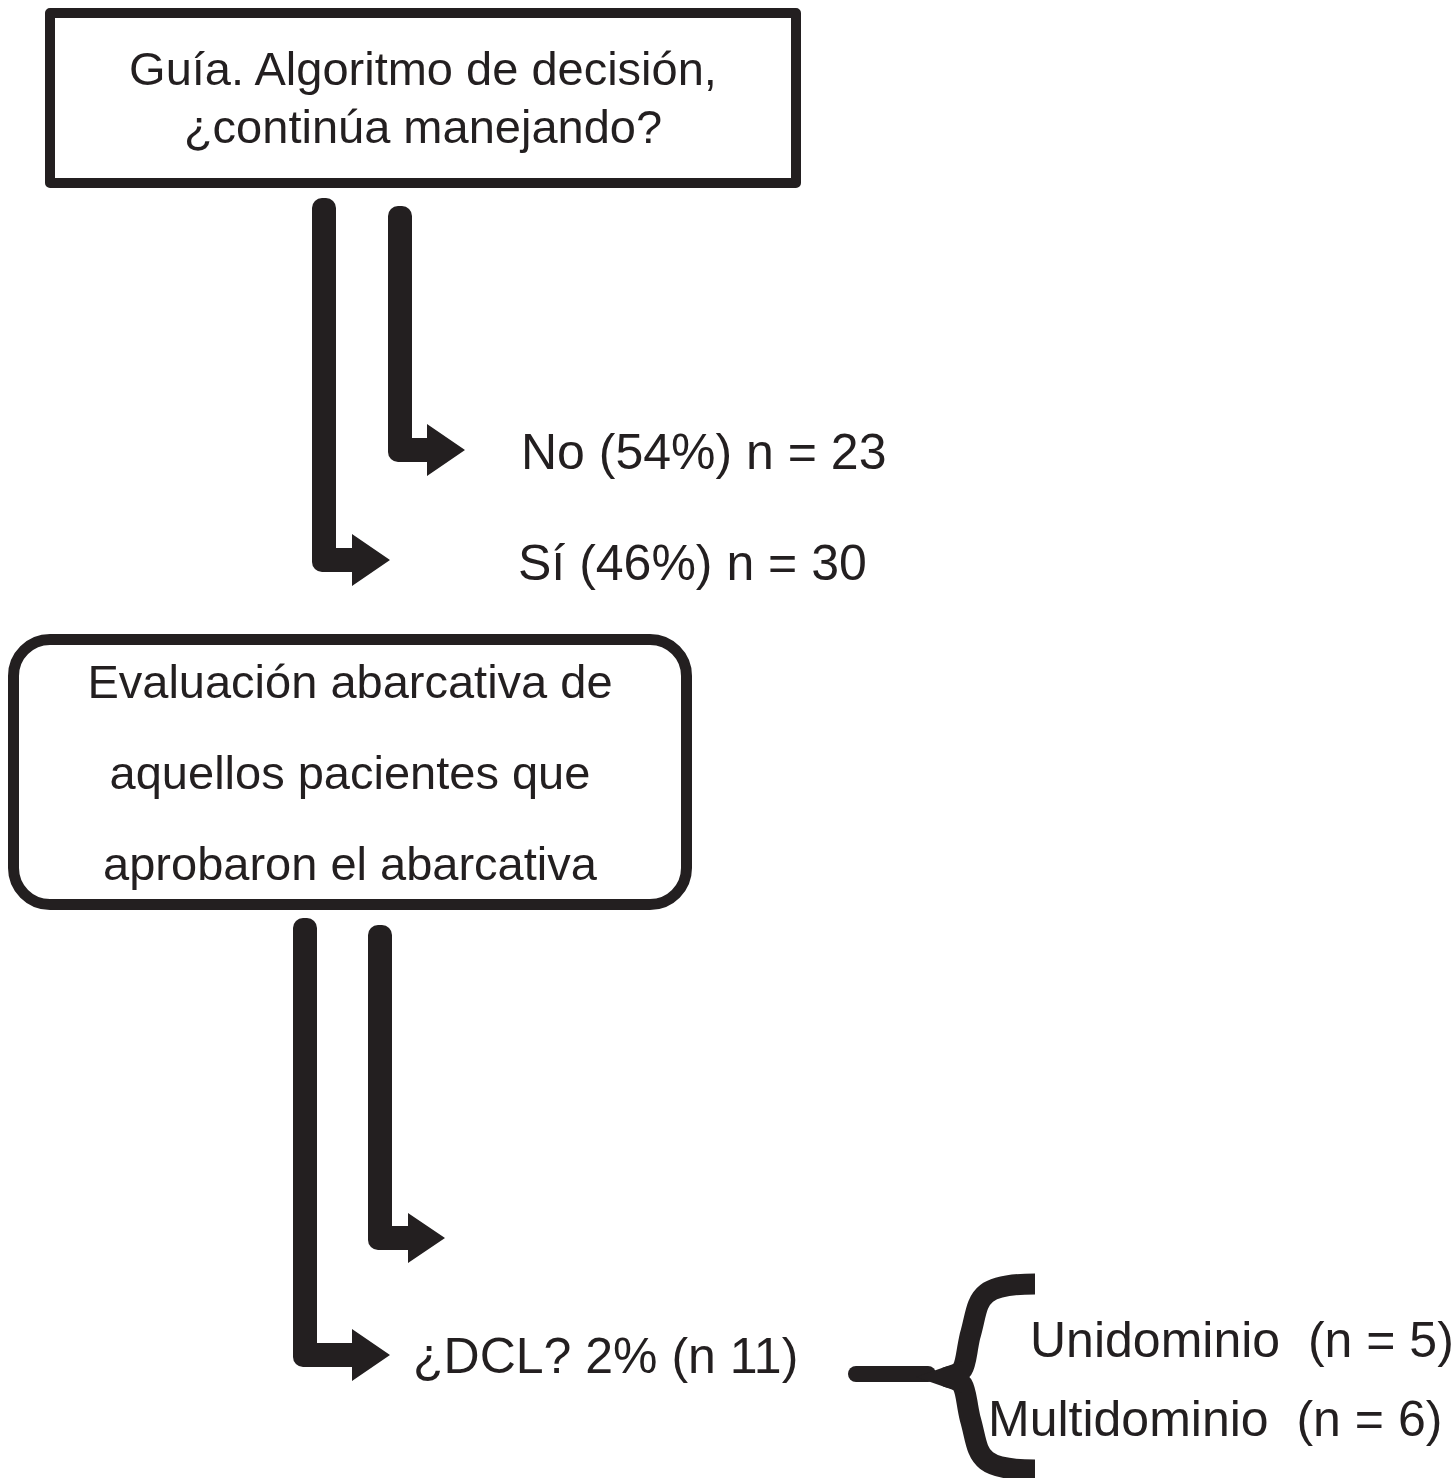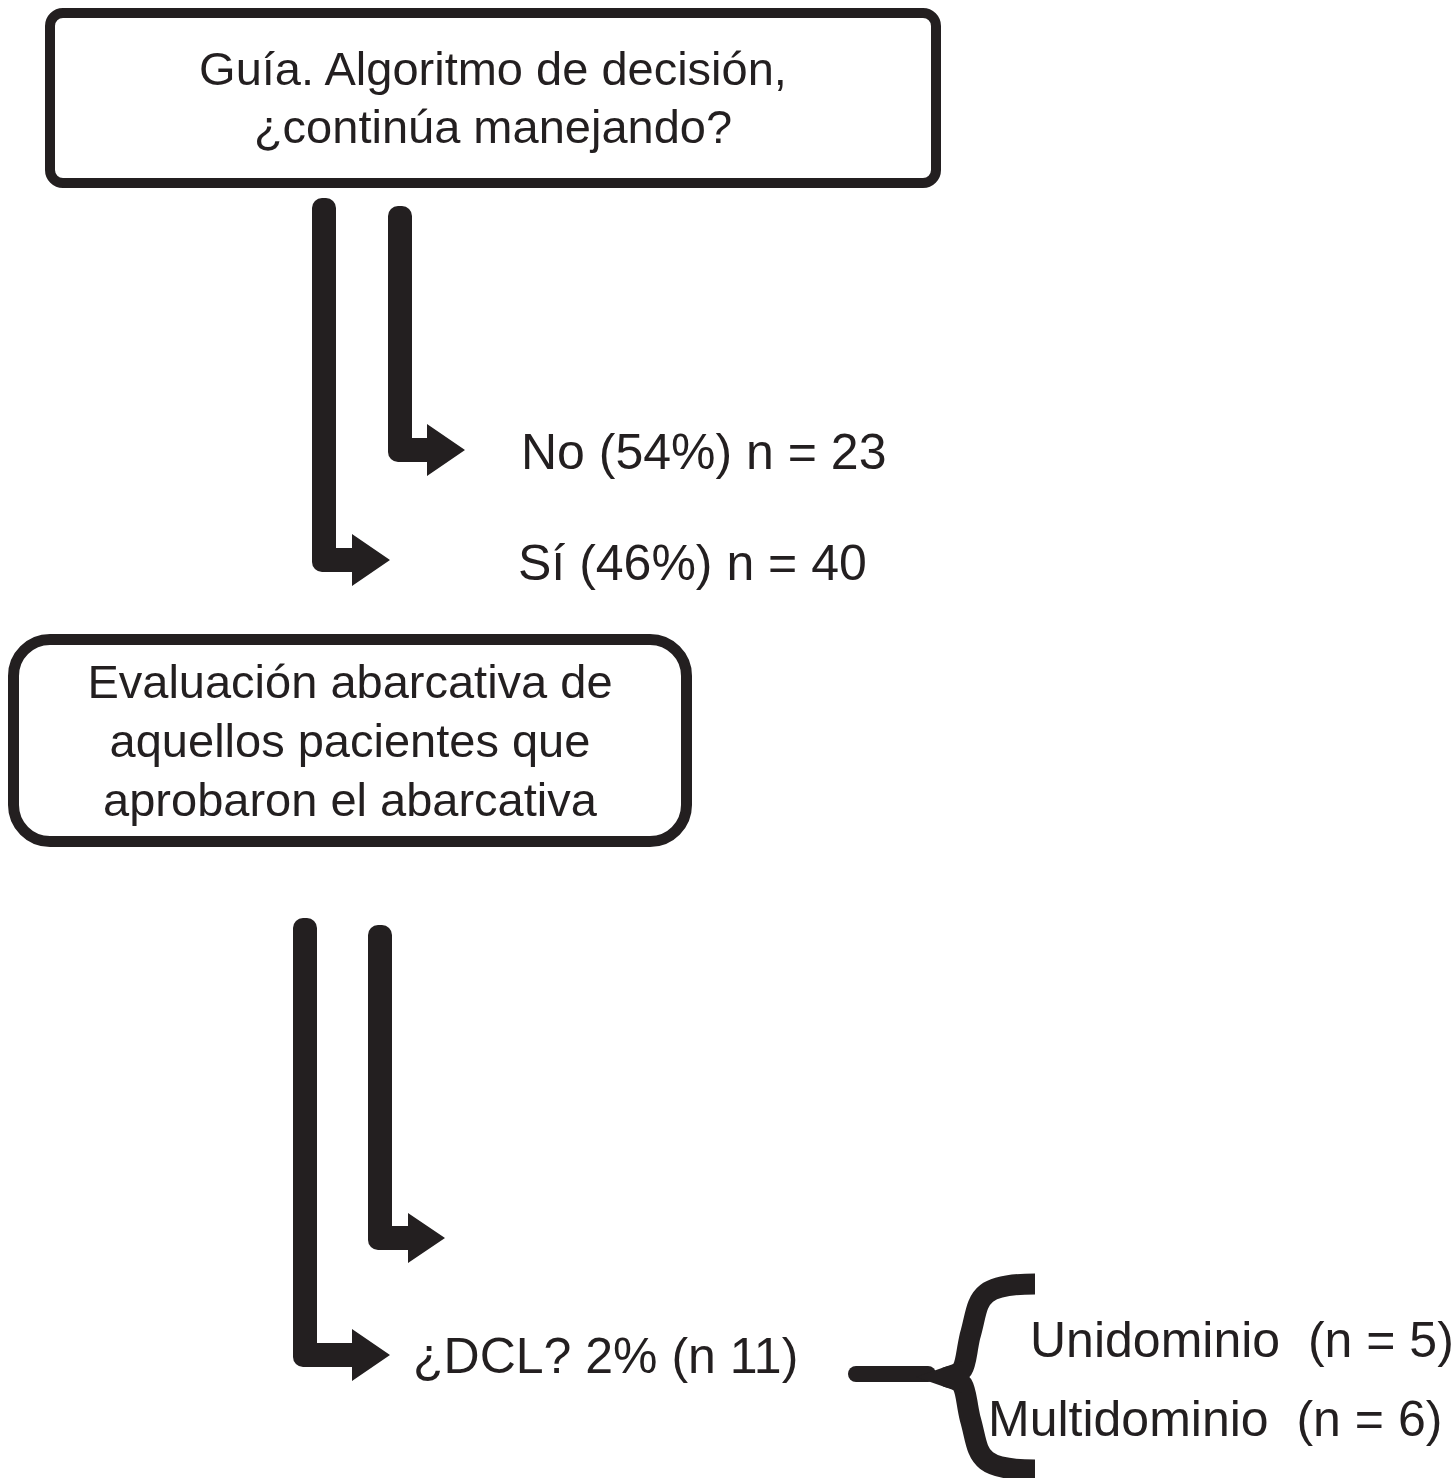--- a/index.html
+++ b/index.html
@@ -20,28 +20,29 @@
     border-radius: 38px;
     background: var(--bg);
     display: flex;
     flex-direction: column;
     justify-content: center;
     align-items: center;
     text-align: center;
   }
   #box-guide {
     left: 45px; top: 8px;
-    width: 896px; height: 180px;
-    border-radius: 18px;
+    width: 756px; height: 180px;
+    border-radius: 5px;
   }
   #box-eval {
     left: 8px; top: 634px;
-    width: 684px; height: 213px;
+    width: 684px; height: 276px;
     border-width: 11px;
     border-radius: 42px;
+    gap: 32px;
   }
   .box-line {
     font-size: 47px;
     line-height: 58px;
     white-space: pre;
   }
   #box-eval .box-line { line-height: 59px; }
   .lbl {
     position: absolute;
     font-size: 50px;
@@ -103,18 +104,18 @@
 
     <rect class="shape" x="848" y="1366" width="88" height="16" rx="8"></rect>
 
     <g>
       <path class="stroke-shape" d="M 1035 1284 C 972 1284 980 1302 970 1336 C 964 1362 968 1374 948 1377 C 968 1380 964 1392 970 1418 C 980 1452 972 1470 1035 1470"></path>
       <path class="shape" d="M 916 1377 L 962 1361 L 962 1393 Z"></path>
     </g>
   </svg>
 
   <div class="lbl" style="left:521px; top:452px;">No (54%) n = 23</div>
-  <div class="lbl" style="left:518px; top:563px;">Sí (46%) n = 40</div>
+  <div class="lbl" style="left:518px; top:563px;">Sí (46%) n = 30</div>
   <div class="lbl" style="left:413px; top:1356px;">¿DCL? 2% (n 11)</div>
   <div class="lbl" style="left:1030px; top:1340px;">Unidominio  (n = 5)</div>
   <div class="lbl" style="left:988px; top:1419px;">Multidominio  (n = 6)</div>
 
 </div>
 
 </body></html>

